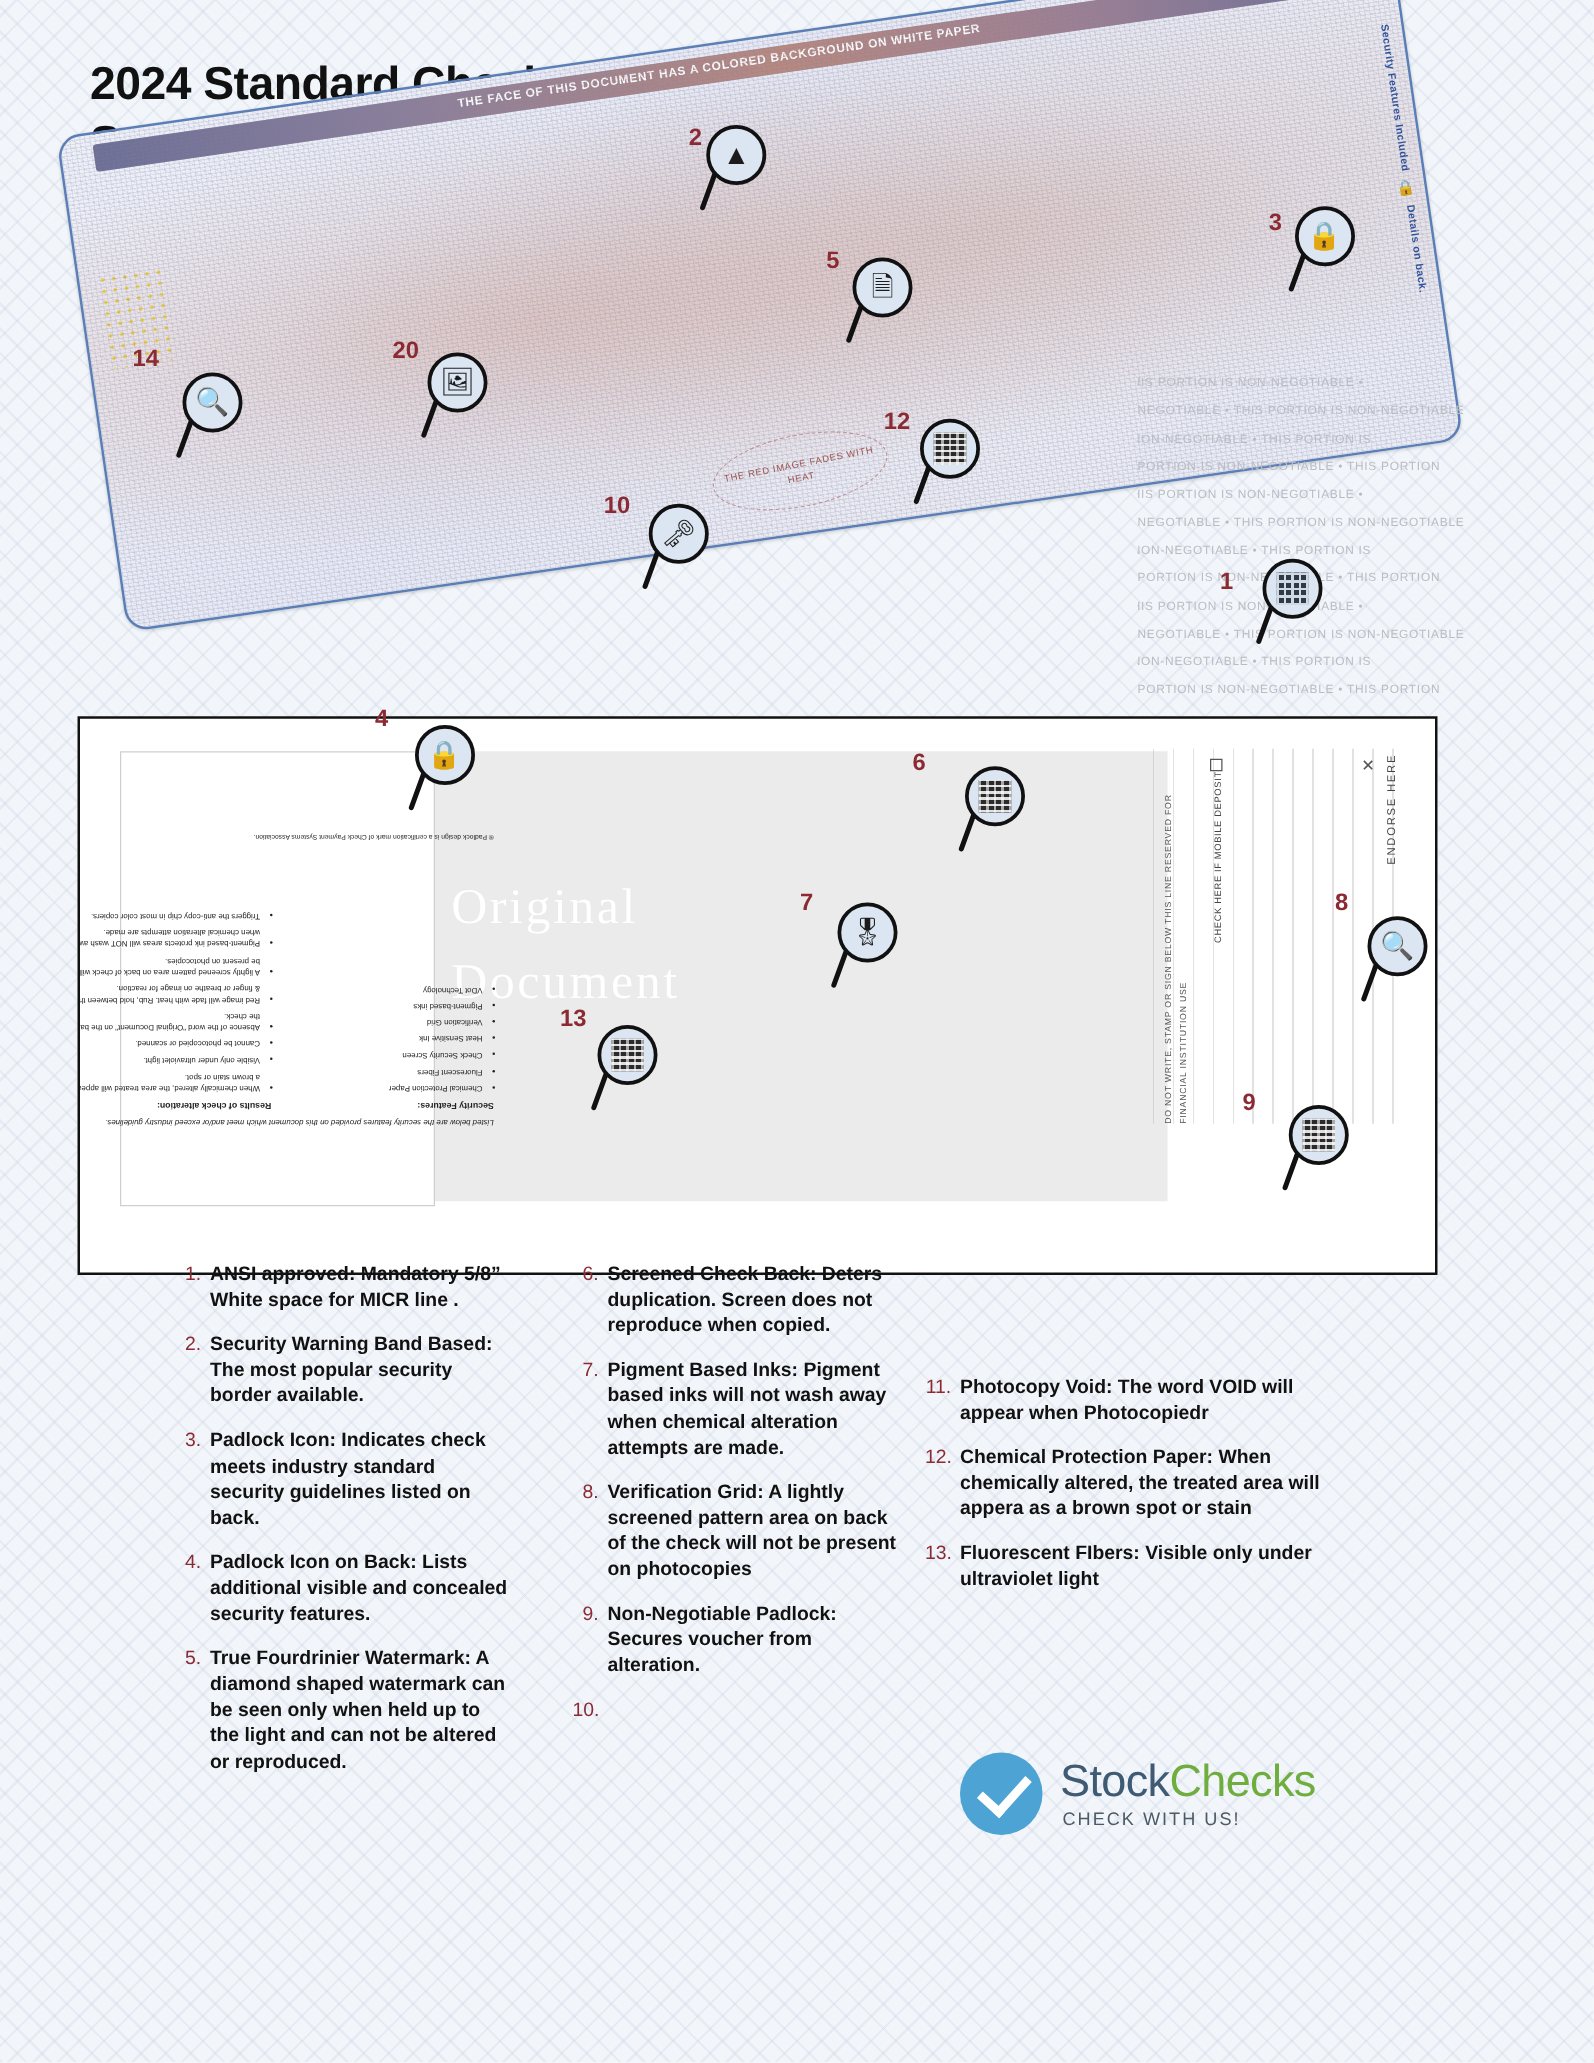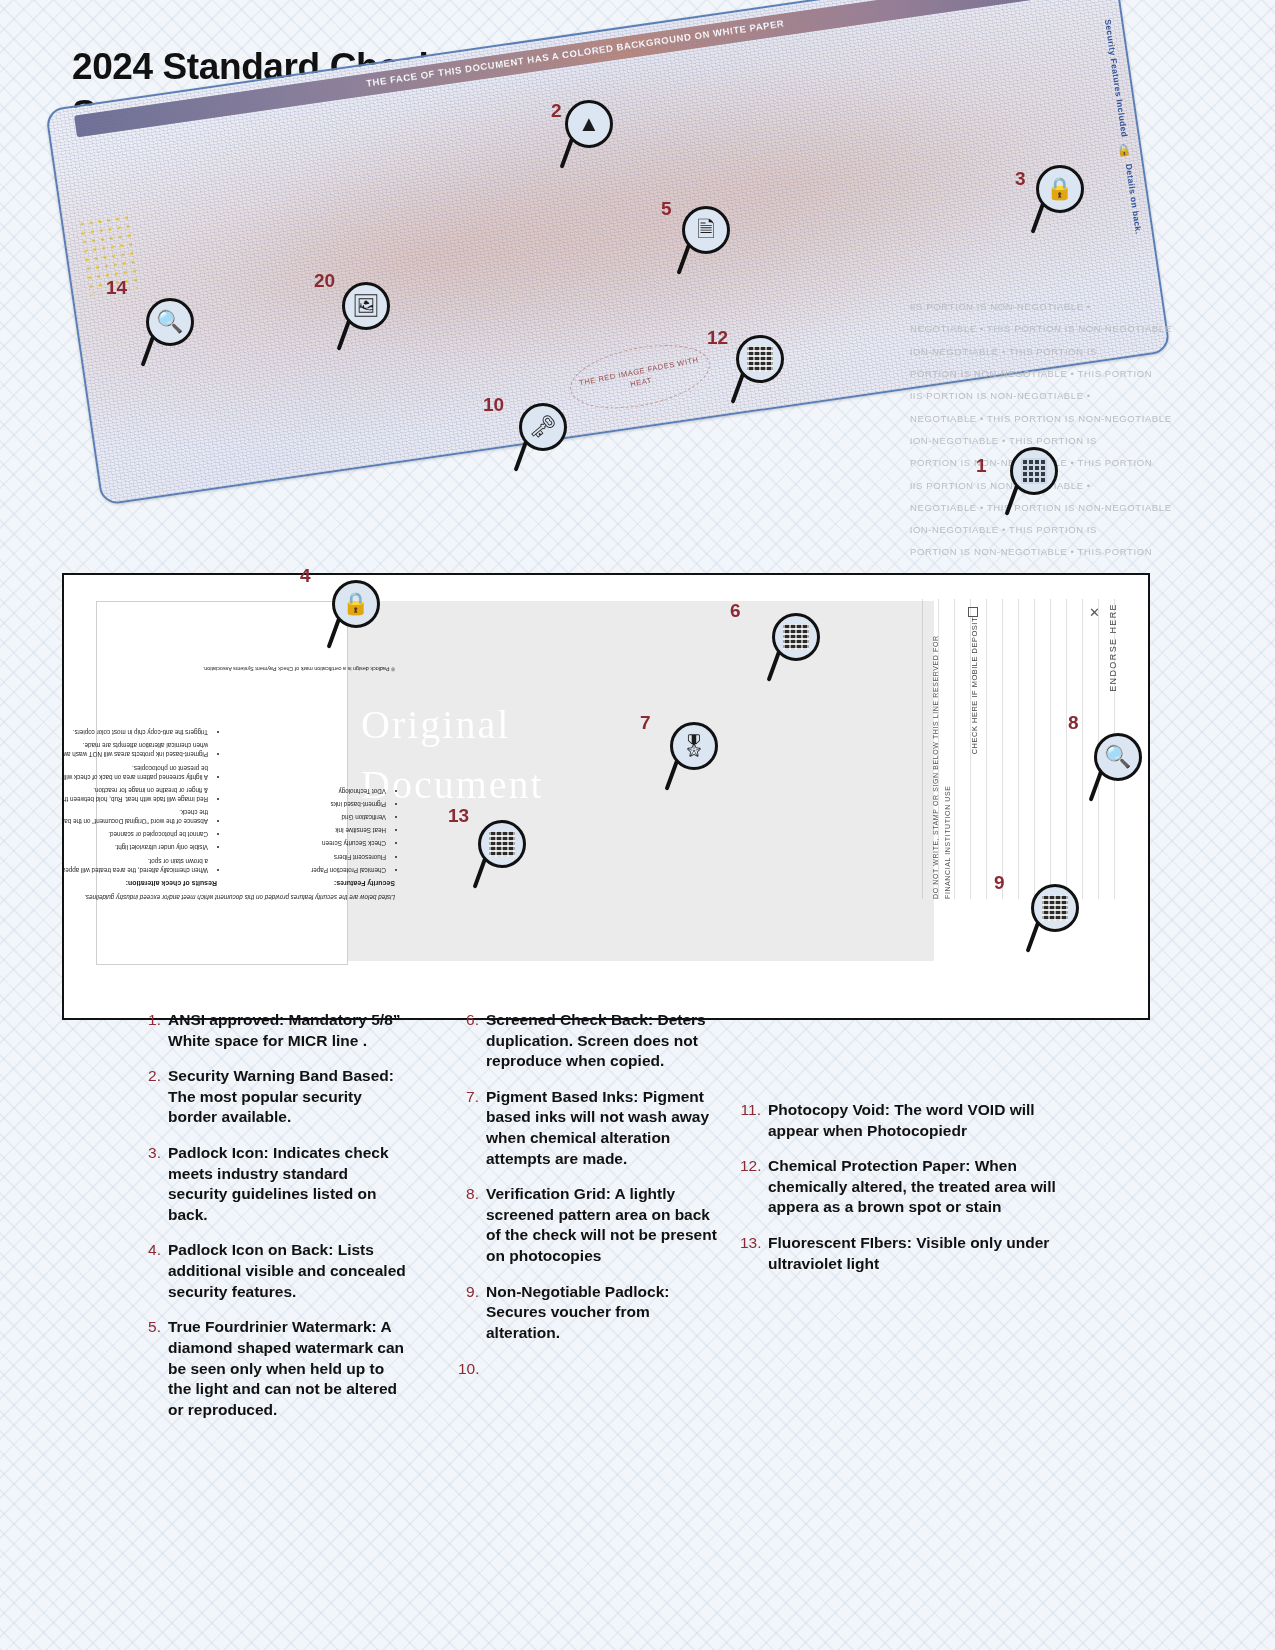--- a/index.html
+++ b/index.html
@@ -676,14 +676,23 @@
         <div class="t">Chemical Protection Paper: When chemically altered, the treated area will appera as a brown spot or stain</div>
       </div>
       <div class="li">
         <div class="n">13.</div>
         <div class="t">Fluorescent FIbers:  Visible only under ultraviolet light</div>
       </div>
     </div>
 
   </div>
 
+  <div class="logo">
+    <div class="logo-circle">
+      <div class="logo-check"></div>
+    </div>
+    <div class="logo-text">
+      <span class="s">Stock</span><span class="c">Checks</span>
+    </div>
+    <div class="logo-sub">CHECK WITH US!</div>
+  </div>
 
 </div>
 
 </body></html>

